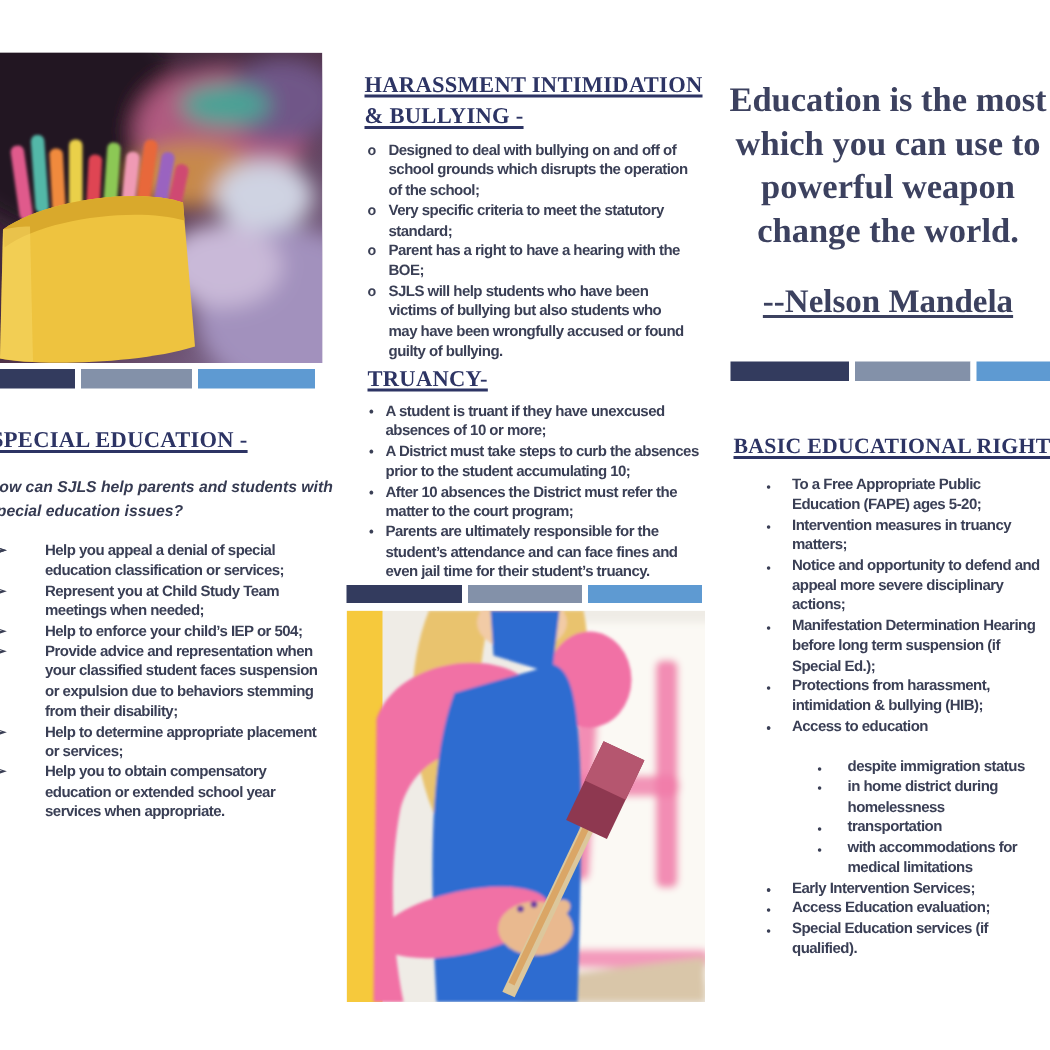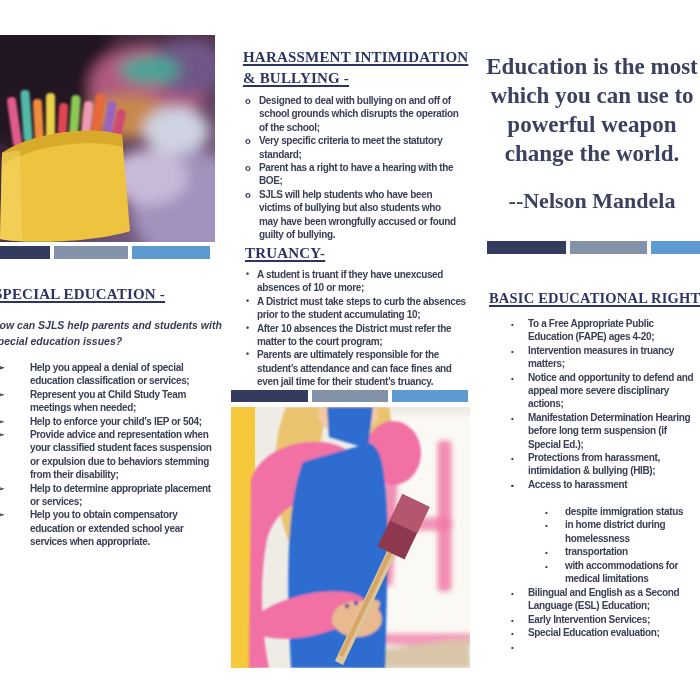--- a/index.html
+++ b/index.html
@@ -211,48 +211,48 @@
 </div>
 
 <div class="abs" style="left:484px;top:0;width:216px;height:700px;">
 
   <div class="abs quote" style="left:0;top:52px;">
     <div class="ql">Education is the most</div>
     <div class="ql">which you can use to</div>
     <div class="ql">powerful weapon</div>
     <div class="ql">change the world.</div>
   </div>
-  <div class="abs quote attr" style="left:0;top:188px;">--Nelson Mandela</div>
+  <div class="abs quote attr" style="left:0;top:188px;text-decoration:underline;">--Nelson Mandela</div>
 
   <div class="abs bar" style="left:3px;top:241px;width:213px;height:13px;">
     <div class="seg seg-navy" style="width:79px"></div>
     <div class="gap"></div>
     <div class="seg seg-gray" style="width:77px"></div>
     <div class="gap"></div>
     <div class="seg seg-blue" style="width:49px"></div>
   </div>
 
   <div class="abs sec-head" style="left:5px;top:290px;font-size:14.5px;">BASIC EDUCATIONAL RIGHTS -</div>
 
   <ul class="abs body-list rights-list" style="left:3px;top:317px;width:213px;">
-    <li><span class="blt">•</span><span>To a Free Appropriate Public Education (FAPE) ages 4-20;</span></li>
+    <li><span class="blt">•</span><span>To a Free Appropriate Public Education (FAPE) ages 5-20;</span></li>
     <li><span class="blt">•</span><span>Intervention measures in truancy matters;</span></li>
     <li><span class="blt">•</span><span>Notice and opportunity to defend and appeal more severe disciplinary actions;</span></li>
     <li><span class="blt">•</span><span>Manifestation Determination Hearing before long term suspension (if Special Ed.);</span></li>
     <li><span class="blt">•</span><span>Protections from harassment, intimidation &amp; bullying (HIB);</span></li>
     <li><span class="blt">•</span></li>
-    <li><span class="blt">•</span><span>Access to harassment</span></li>
+    <li><span class="blt">•</span><span>Access to education</span></li>
   </ul>
 
   <ul class="abs body-list sub-list" style="left:3px;top:505px;width:213px;">
     <li><span class="blt">•</span><span>despite immigration status</span></li>
     <li><span class="blt">•</span><span>in home district during homelessness</span></li>
     <li><span class="blt">•</span><span>transportation</span></li>
     <li><span class="blt">•</span><span>with accommodations for medical limitations</span></li>
   </ul>
 
   <ul class="abs body-list rights-list" style="left:3px;top:586px;width:213px;">
-    <li><span class="blt">•</span><span>Bilingual and English as a Second Language (ESL) Education;</span></li>
+    <li><span class="blt">•</span></li>
     <li><span class="blt">•</span><span>Early Intervention Services;</span></li>
-    <li><span class="blt">•</span><span>Special Education evaluation;</span></li>
-    <li><span class="blt">•</span></li>
+    <li><span class="blt">•</span><span>Access Education evaluation;</span></li>
+    <li><span class="blt">•</span><span>Special Education services (if qualified).</span></li>
   </ul>
 </div>
 
 </body></html>

